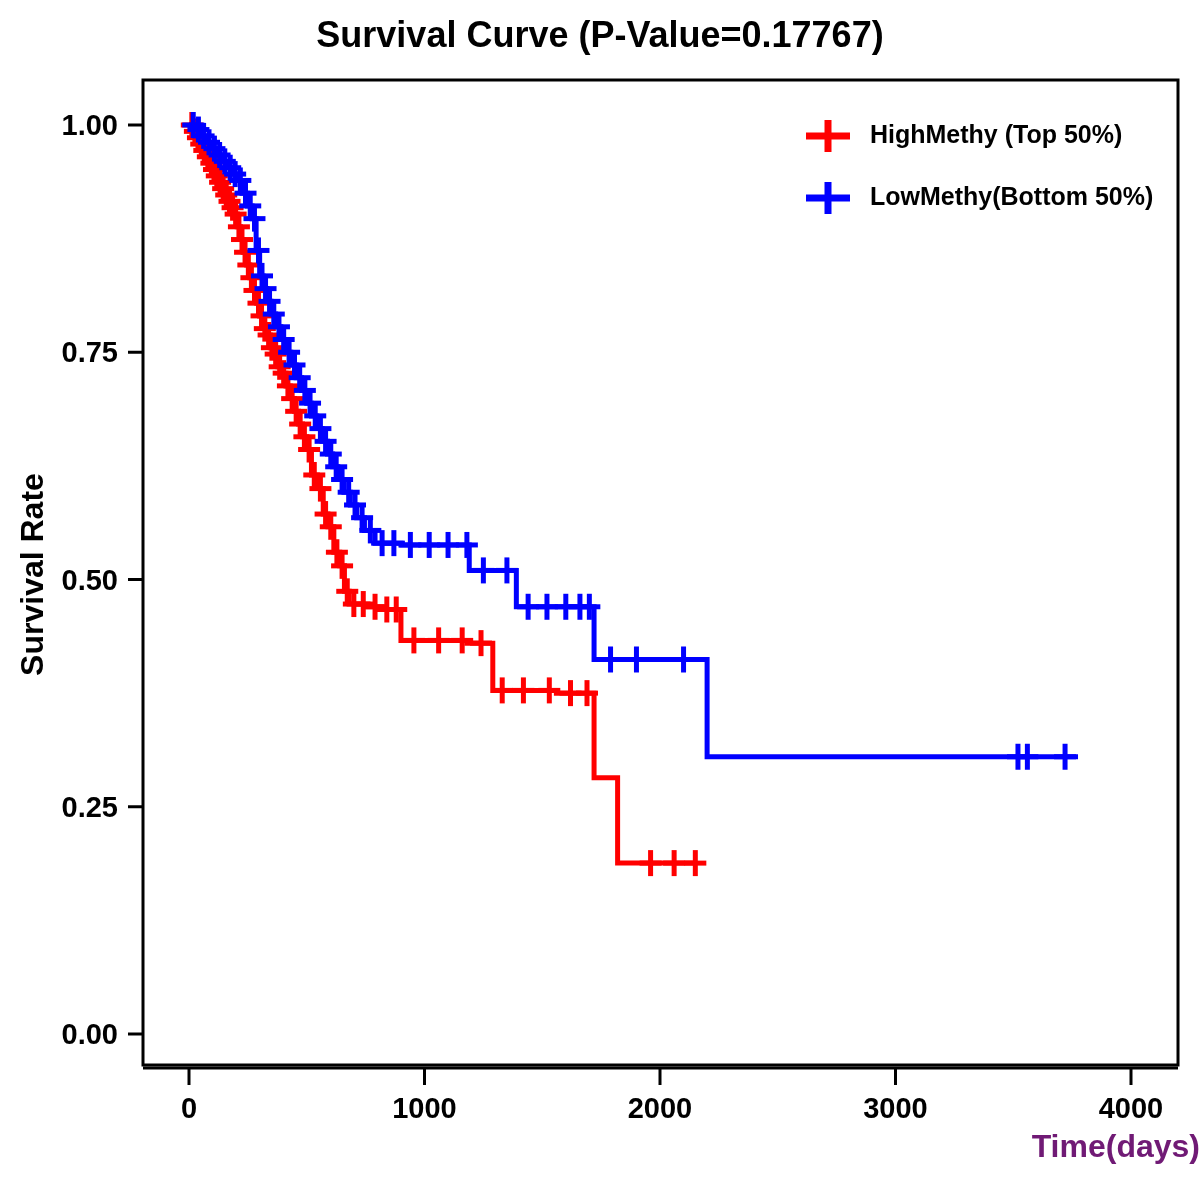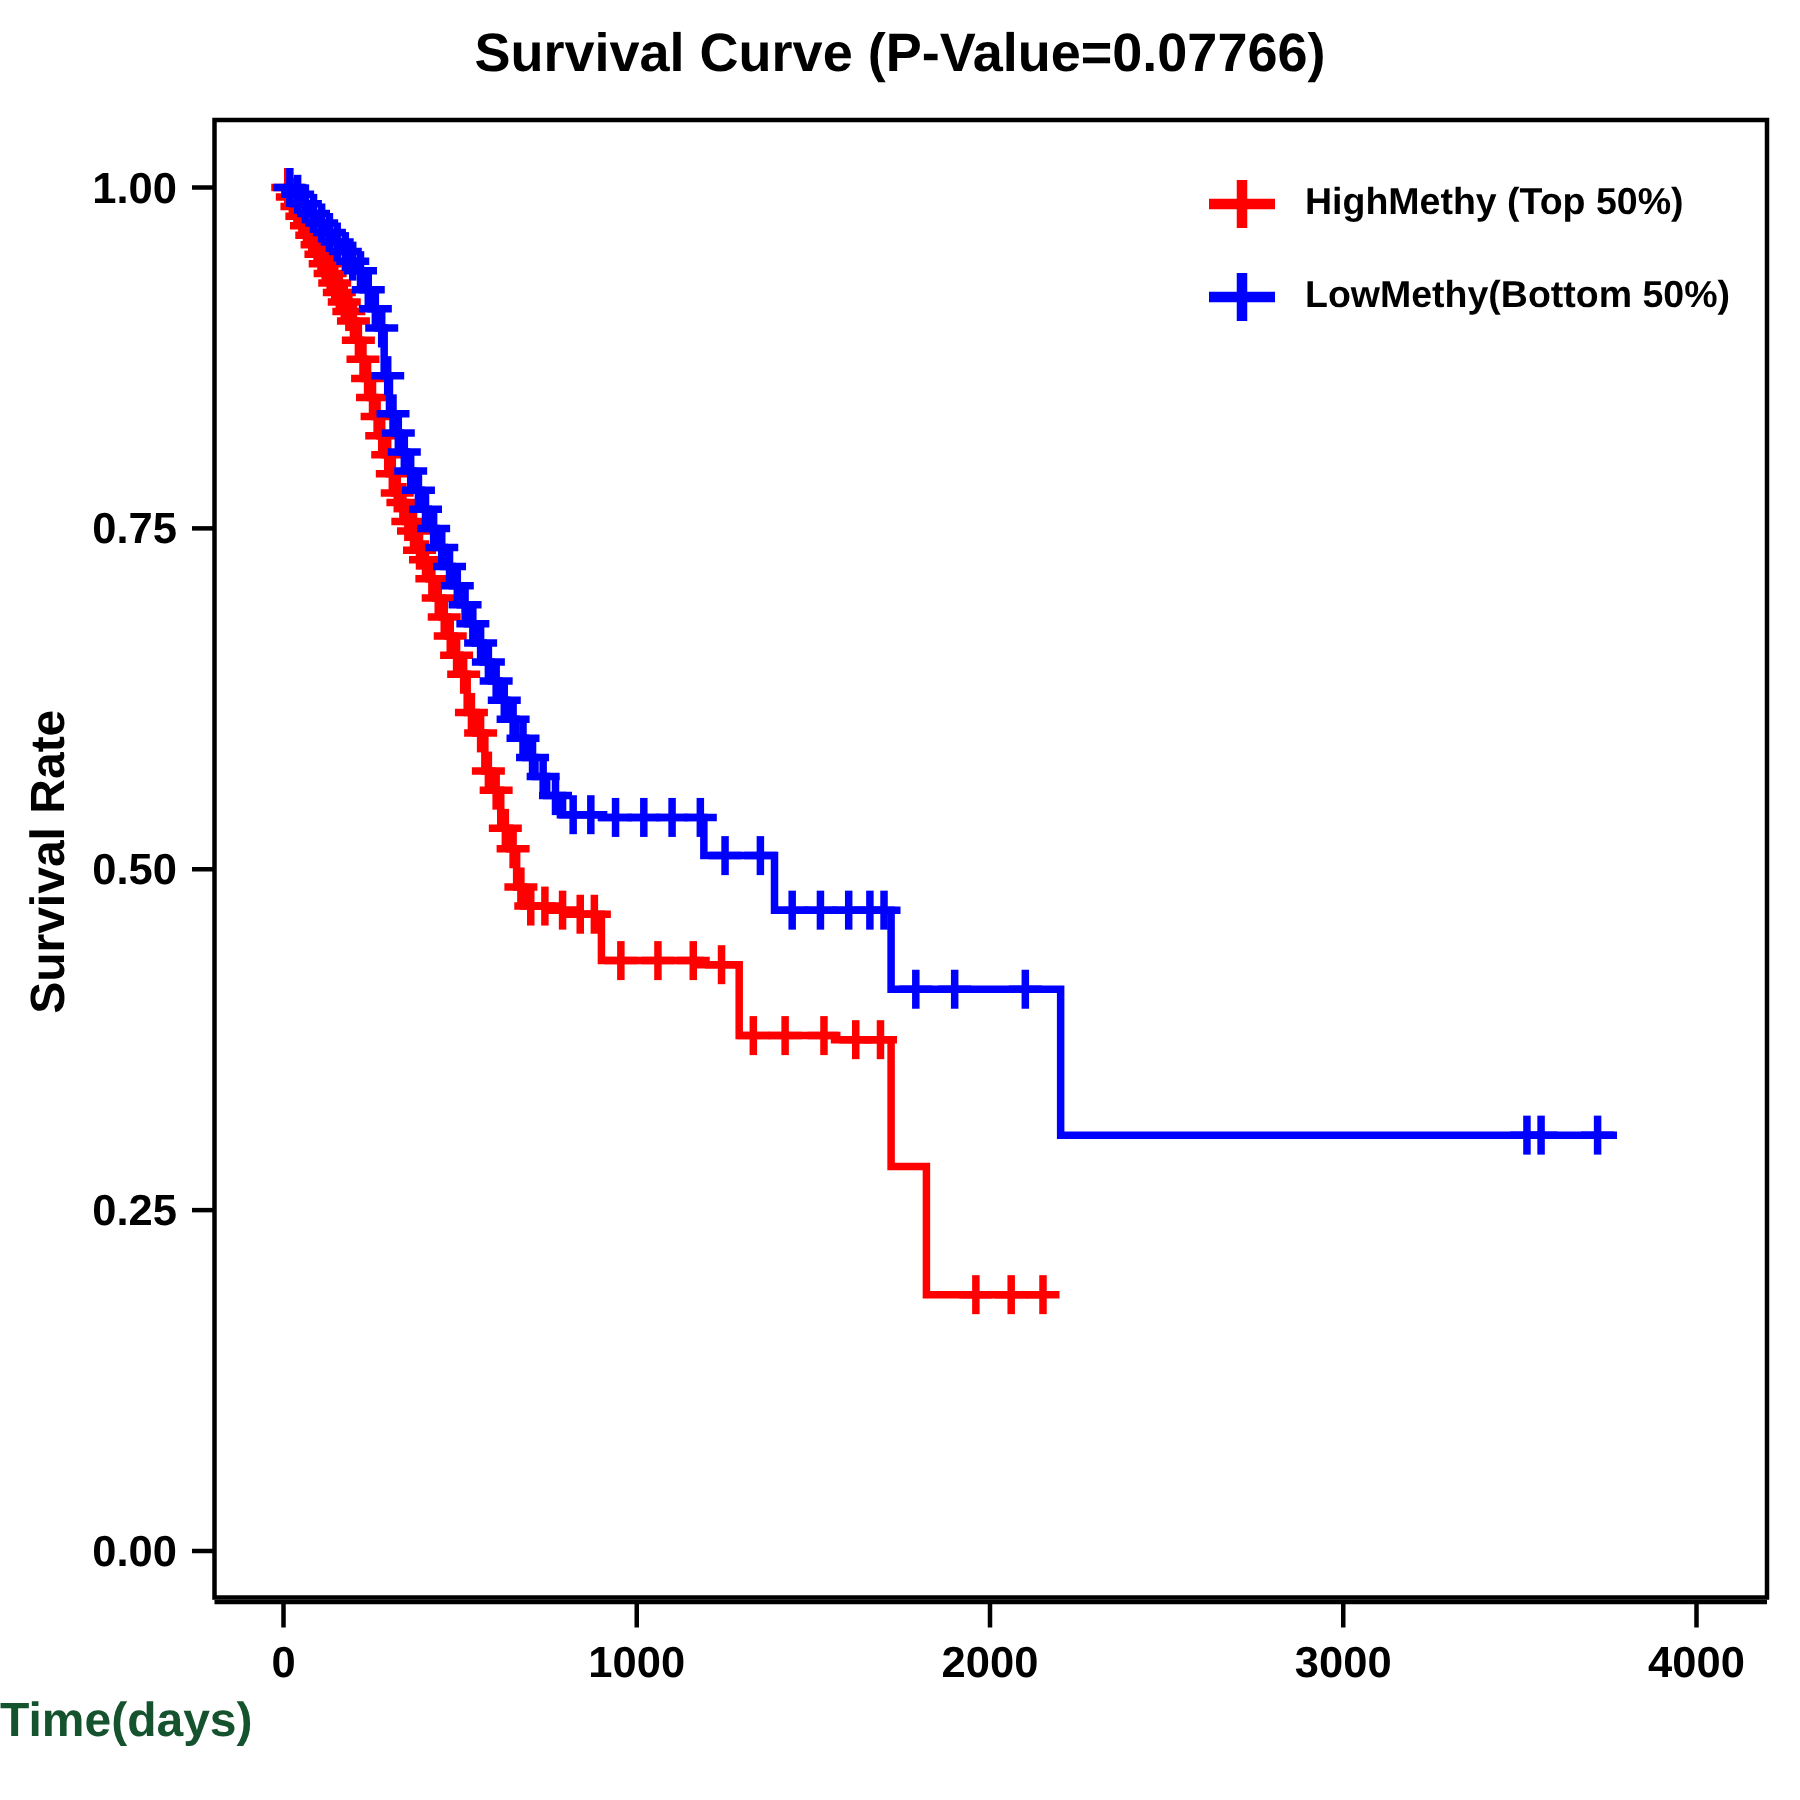--- a/index.html
+++ b/index.html
@@ -40,24 +40,24 @@
     font-weight: bold;
     color: #000000;
     transform: rotate(-90deg);
     transform-origin: center center;
   }
   #x-axis-label {
     position: absolute;
     left: 0;
     top: 1128px;
     width: 1200px;
-    text-align: left;
+    text-align: right;
     font-size: 32px;
     font-weight: bold;
-    color: #14532d;
+    color: #701a75;
   }
   #plot-svg {
     position: absolute;
     left: 0;
     top: 0;
   }
   .tick-label-y {
     font-family: "Liberation Sans", sans-serif;
     font-size: 29px;
     font-weight: bold;
@@ -100,21 +100,21 @@
   }
   .censor-mark {
     stroke-width: 5;
   }
 </style>
 </head>
 <body>
 
 <div id="figure">
 
-  <div id="chart-title">Survival Curve (P-Value=0.07766)</div>
+  <div id="chart-title">Survival Curve (P-Value=0.17767)</div>
 
   <div id="y-axis-label">Survival Rate</div>
 
   <div id="x-axis-label">Time(days)</div>
 
   <svg id="plot-svg" width="1200" height="1200">
     <g id="panel-group">
       <rect class="panel-border" x="143" y="80" width="1035" height="985"></rect>
     </g>
     <g id="y-ticks">

